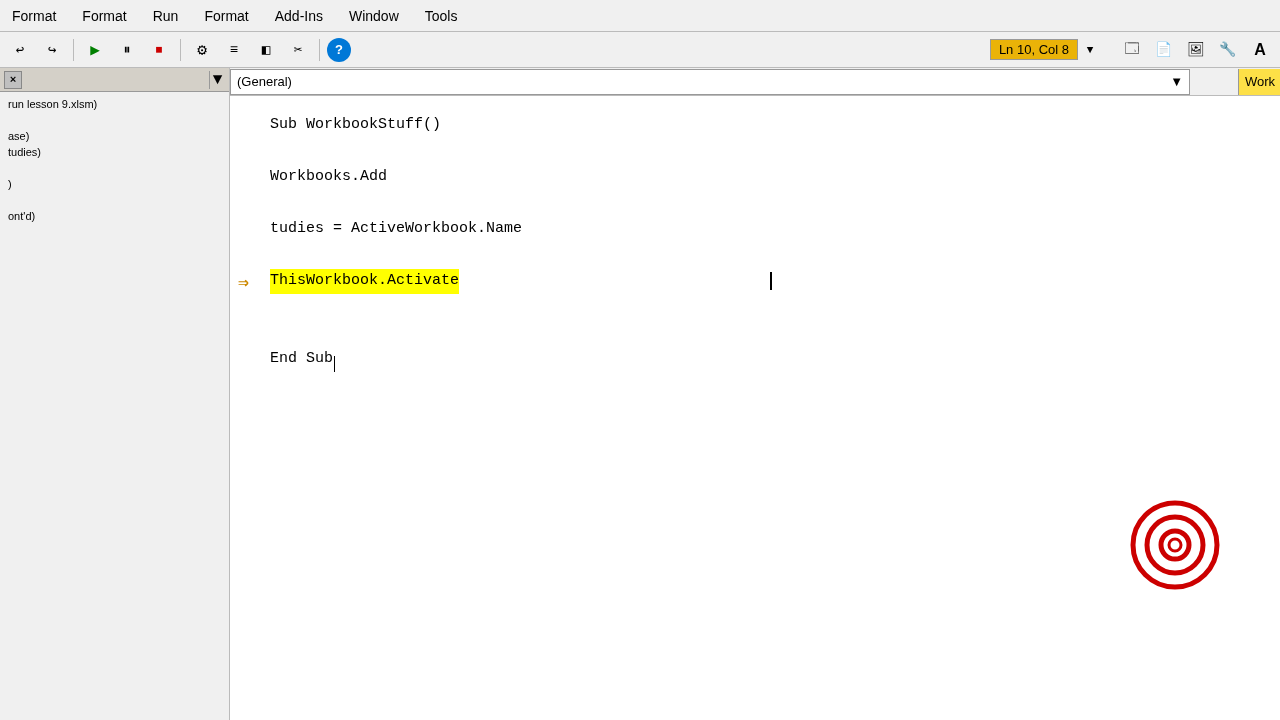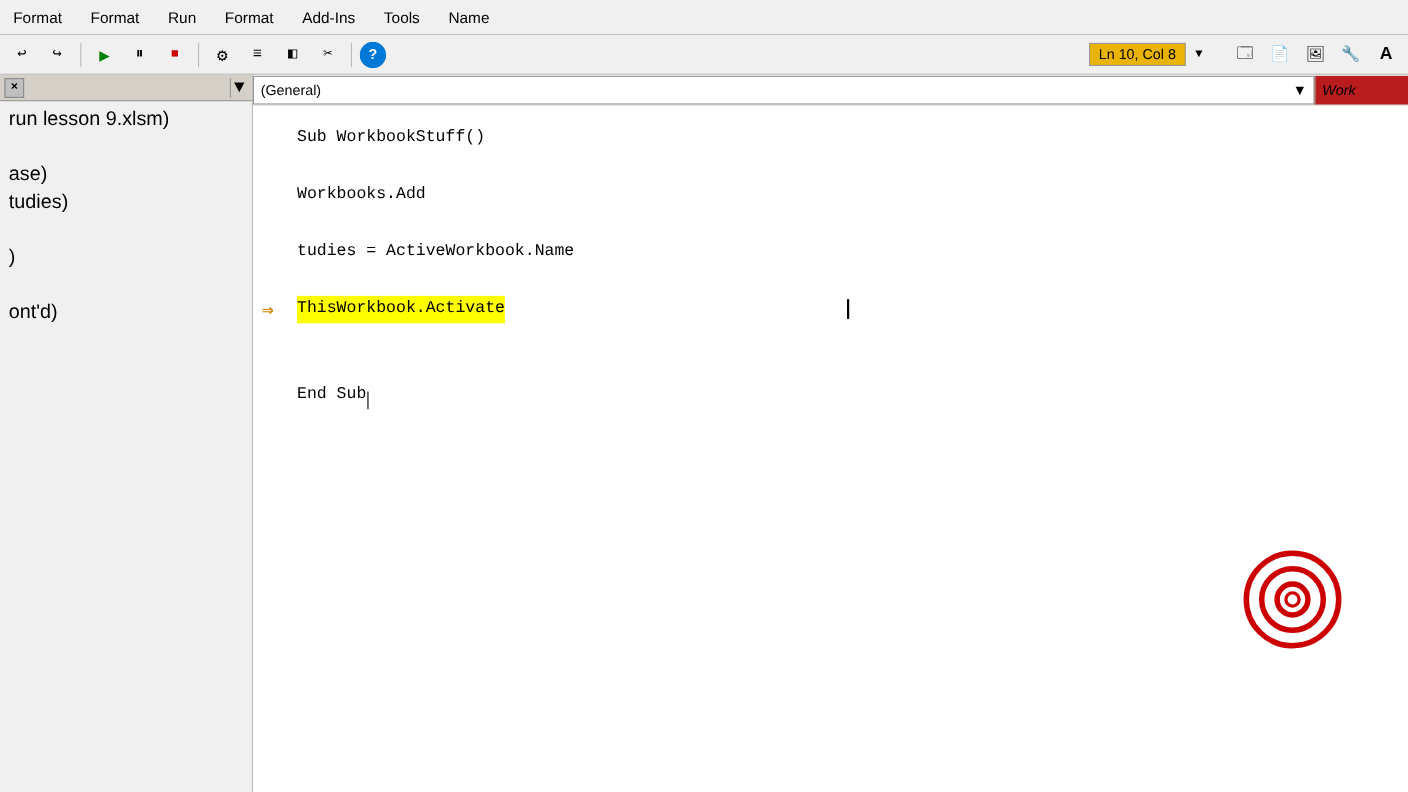--- a/index.html
+++ b/index.html
@@ -126,64 +126,64 @@
     .sidebar-content {
       flex: 1;
       padding: 4px 8px;
       font-family: Arial, sans-serif;
       font-size: 12px;
       overflow: hidden;
     }
     .sidebar-item-text {
       padding: 2px 0;
       color: #000;
-      font-size: 18px;
+      font-size: 11px;
       font-family: Arial, sans-serif;
     }
 
     
     .editor-area {
       flex: 1;
       display: flex;
       flex-direction: column;
       background: #fff;
       overflow: hidden;
     }
     .editor-toolbar {
       display: flex;
       align-items: center;
       background: #f0f0f0;
       border-bottom: 1px solid #bbb;
       height: 28px;
+      gap: 48px;
     }
     .general-dropdown {
       flex: 1;
       height: 26px;
       font-family: Arial, sans-serif;
       font-size: 13px;
       padding: 0 6px;
       background: #fff;
       border: 1px solid #999;
       cursor: pointer;
       display: flex;
       align-items: center;
       justify-content: space-between;
     }
     .work-label {
-      width: 85px;
+      width: 42px;
       height: 26px;
-      background: #b91c1c;
+      background: #fde047;
       border-left: 1px solid #999;
       display: flex;
       align-items: center;
       padding: 0 6px;
       font-family: Arial, sans-serif;
       font-size: 13px;
       overflow: hidden;
-      font-style: italic;
     }
 
     
     .code-content {
       flex: 1;
       position: relative;
       overflow: hidden;
       background: #fff;
       padding: 16px 20px 16px 40px;
     }
@@ -233,22 +233,22 @@
   </style>
 </head>
 <body>
 
 <div class="menu-bar">
   <div class="menu-item">Format</div>
   <div class="menu-item">Format</div>
   <div class="menu-item">Run</div>
   <div class="menu-item">Format</div>
   <div class="menu-item">Add-Ins</div>
+  <div class="menu-item">Window</div>
   <div class="menu-item">Tools</div>
-  <div class="menu-item">Name</div>
 </div>
 
 <div class="toolbar">
   <div class="tb-btn" title="Undo">↩</div>
   <div class="tb-btn" title="Redo">↪</div>
   <div class="tb-separator"></div>
   <div class="tb-btn" title="Run" style="color:#008000; font-size:16px;">▶</div>
   <div class="tb-btn" title="Pause">⏸</div>
   <div class="tb-btn" title="Stop" style="color:#cc0000;">⏹</div>
   <div class="tb-separator"></div>

